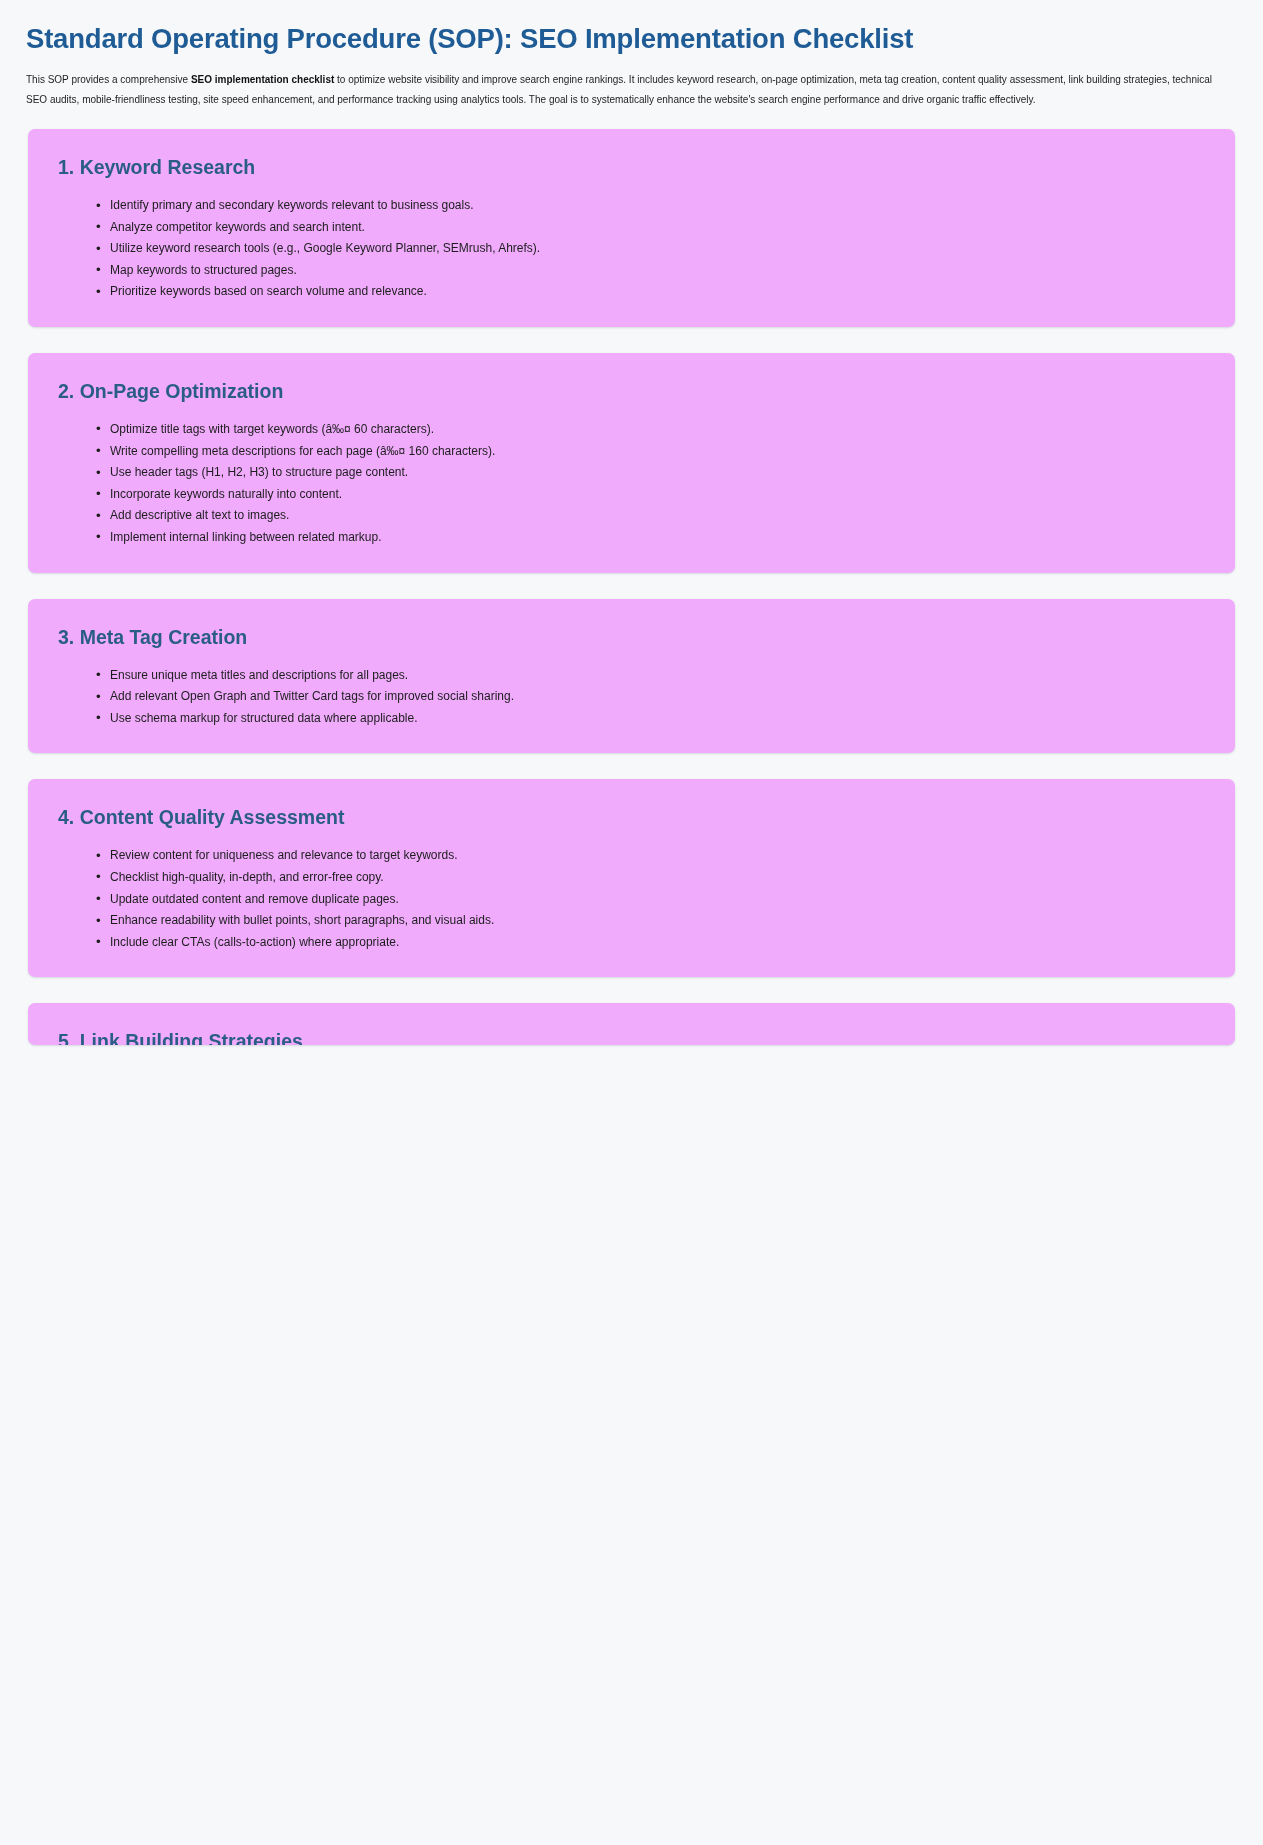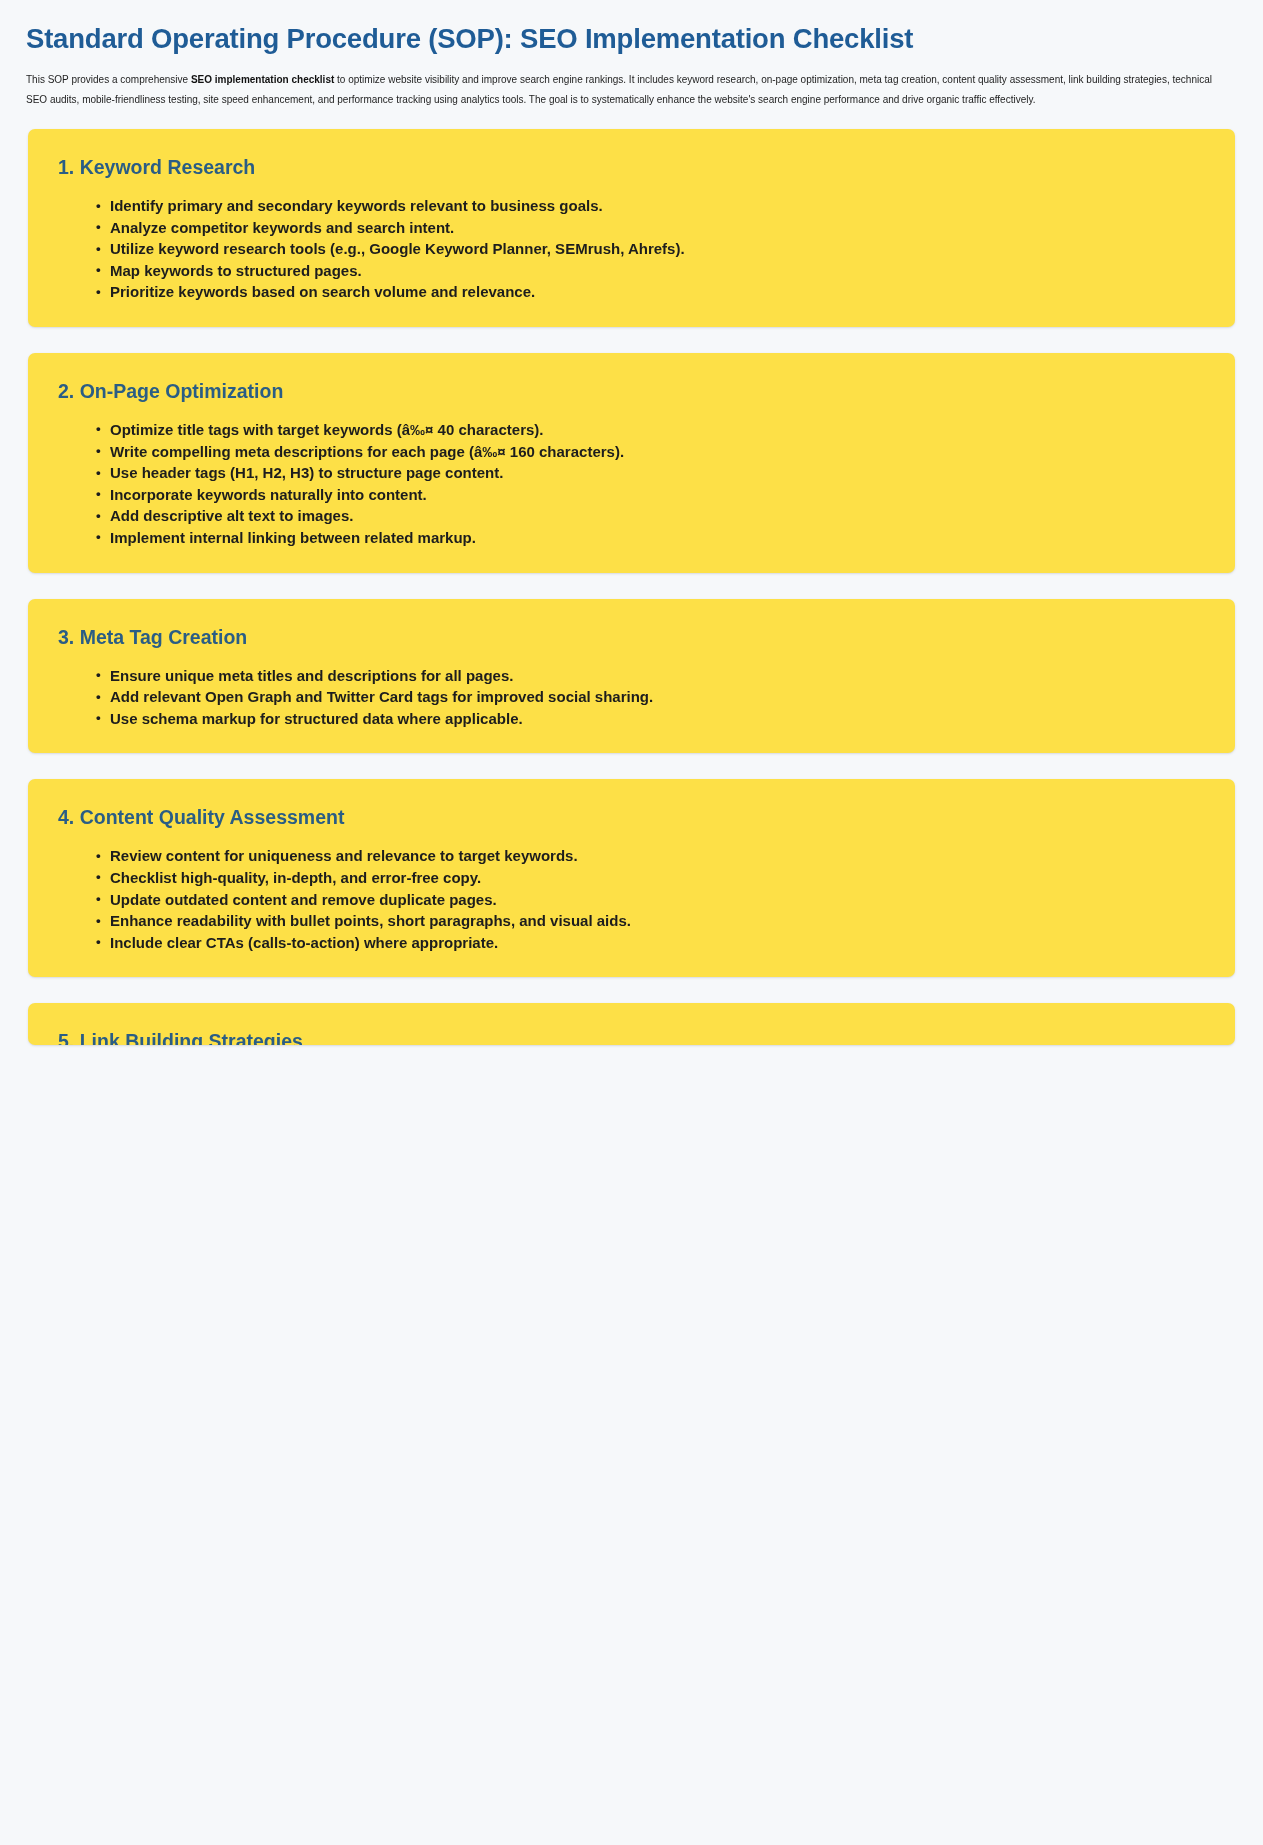--- a/index.html
+++ b/index.html
@@ -36,21 +36,21 @@
     font-size: 10px;
     line-height: 19.5px;
     color: #1d1d1d;
     text-align: left;
   }
   p.doc-intro b {
     font-weight: bold;
     color: #101010;
   }
   .card {
-    background: #fde047;
+    background: #f0abfc;
     border-radius: 7px;
     box-shadow: 0 1px 3px rgba(22, 35, 55, 0.09),
                 0 1px 1px rgba(22, 35, 55, 0.05);
     margin: 0 2px 26px 2px;
     padding: 26px 30px 24px 30px;
     box-sizing: border-box;
   }
   .card.truncated {
     padding-bottom: 0;
     overflow: hidden;
@@ -68,26 +68,25 @@
   .card.truncated h2.section-title {
     margin-bottom: 0;
   }
   ul.section-list {
     margin: 0;
     padding: 0 0 0 38px;
     list-style: none;
   }
   ul.section-list li {
     position: relative;
-    font-size: 15px;
+    font-size: 12px;
     line-height: 21.6px;
     color: #1d1d1d;
     padding: 0 0 0 14px;
     margin: 0;
-    font-weight: bold;
   }
   ul.section-list li::before {
     content: "\2022";
     position: absolute;
     left: 0;
     top: -0.5px;
     font-size: 13.4px;
     line-height: 21.6px;
     color: #1d1d1d;
   }
@@ -108,21 +107,21 @@
       <li>Analyze competitor keywords and search intent.</li>
       <li>Utilize keyword research tools (e.g., Google Keyword Planner, SEMrush, Ahrefs).</li>
       <li>Map keywords to structured pages.</li>
       <li>Prioritize keywords based on search volume and relevance.</li>
     </ul>
   </div>
 
   <div class="card">
     <h2 class="section-title">2. On-Page Optimization</h2>
     <ul class="section-list">
-      <li>Optimize title tags with target keywords (â‰¤ 40 characters).</li>
+      <li>Optimize title tags with target keywords (â‰¤ 60 characters).</li>
       <li>Write compelling meta descriptions for each page (â‰¤ 160 characters).</li>
       <li>Use header tags (H1, H2, H3) to structure page content.</li>
       <li>Incorporate keywords naturally into content.</li>
       <li>Add descriptive alt text to images.</li>
       <li>Implement internal linking between related markup.</li>
     </ul>
   </div>
 
   <div class="card">
     <h2 class="section-title">3. Meta Tag Creation</h2>

